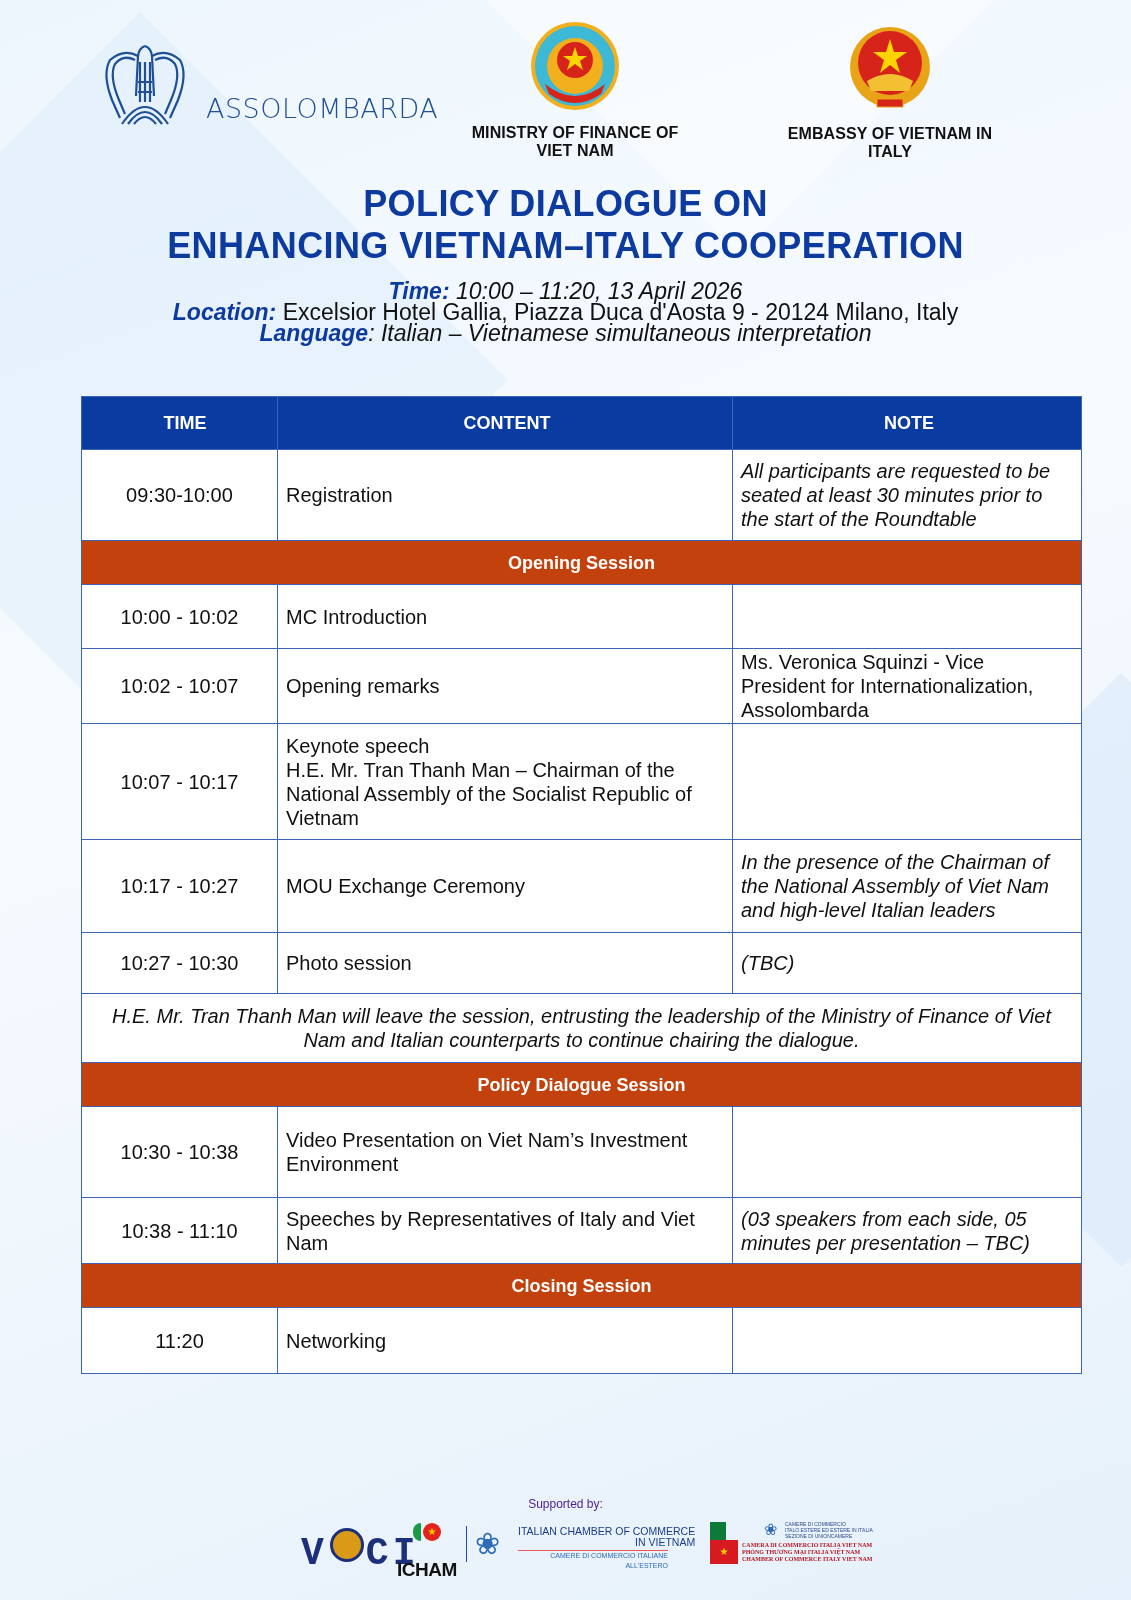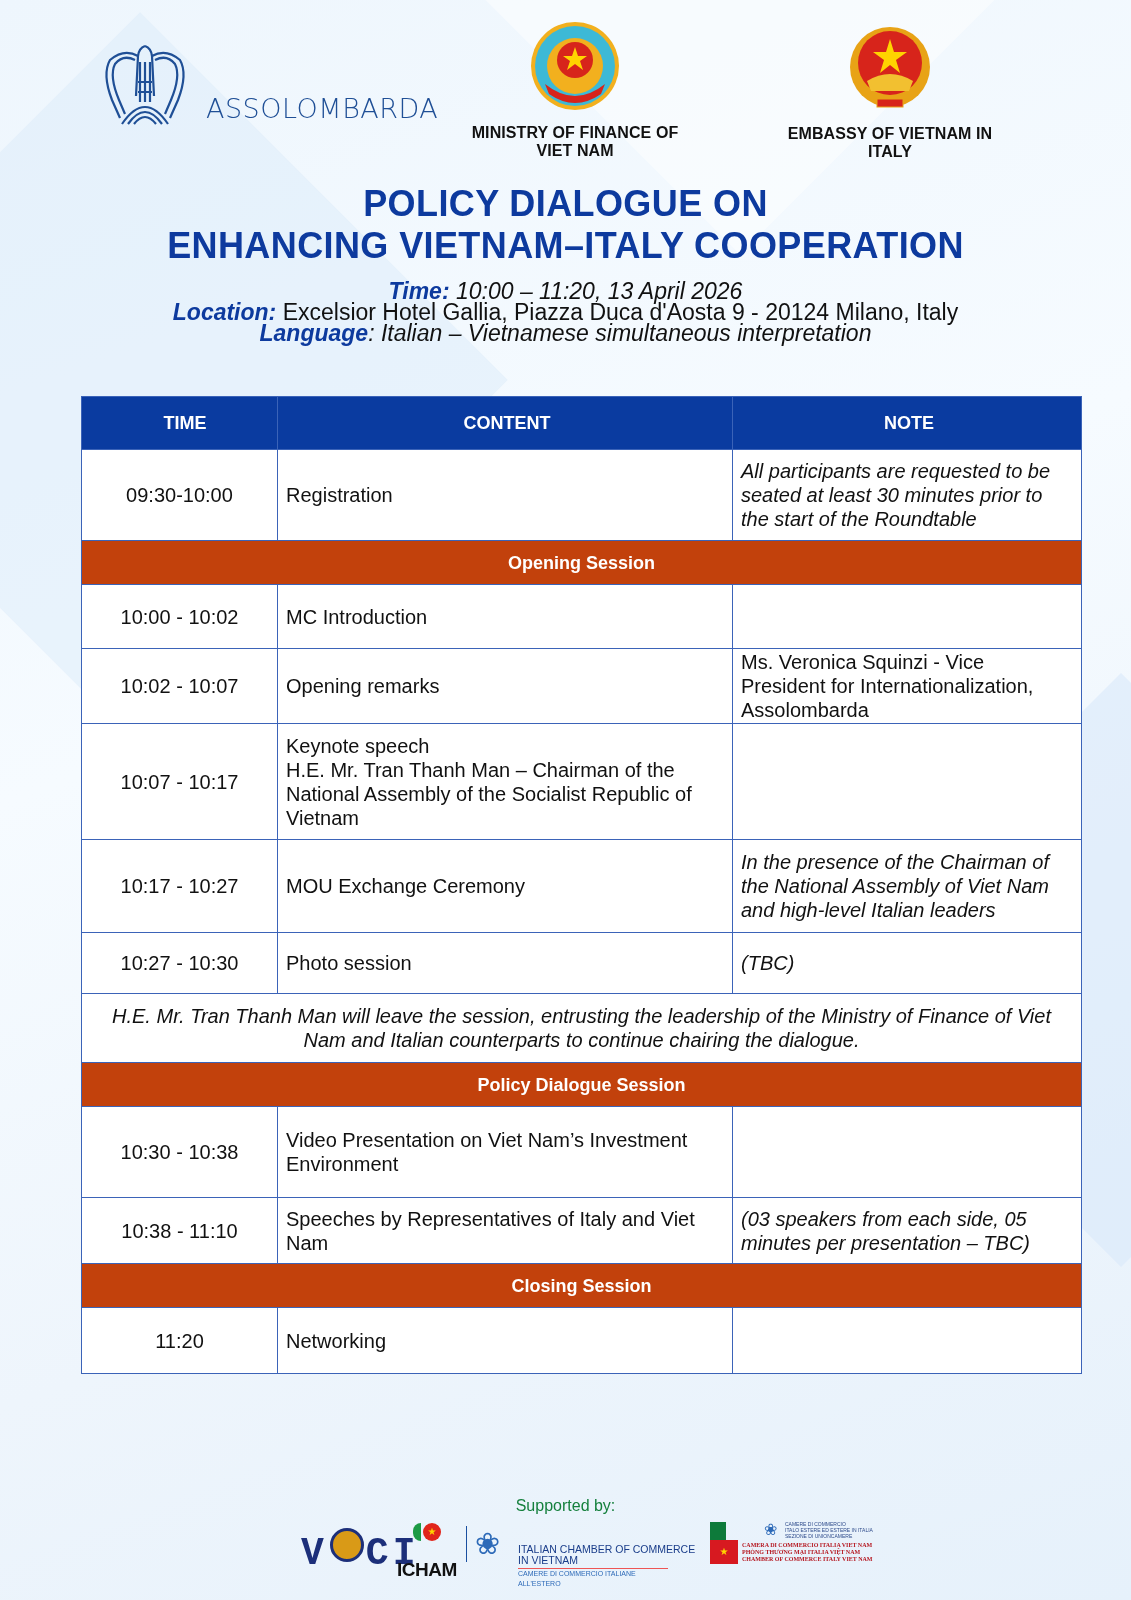--- a/index.html
+++ b/index.html
@@ -32,32 +32,32 @@
   table.agenda td, table.agenda th { border: 1px solid #3b63b8; font-size: 20px; line-height: 24px; vertical-align: middle; }
   table.agenda th { background: #0a3ba0; color: #fff; height: 50px; font-weight: bold; font-size: 18px; padding-left: 12px; }
   .c-time { width: 182px; text-align: center; }
   .c-content { width: 434px; text-align: left; padding-left: 8px; padding-right: 8px; }
   .c-note { text-align: left; padding-left: 8px; padding-right: 8px; }
   tr.session td { background: #c2410c; color: #fff; font-weight: bold; text-align: center; height: 41px; font-size: 18px; }
   td.italic { font-style: italic; }
   td.fullnote { text-align: center; font-style: italic; padding: 6px 16px; height: 56px; }
 
   
-  .support-label { position: absolute; left: 0; right: 0; top: 1497px; text-align: center; font-size: 16px; color: #15803d; }
+  .support-label { position: absolute; left: 0; right: 0; top: 1497px; text-align: center; font-size: 12px; color: #4c1d95; }
   .sponsors { position: absolute; top: 1518px; left: 0; right: 0; height: 60px; }
   .vcci { position: absolute; left: 262px; top: 10px; font-size: 38px; font-weight: bold; color: #1c2f7a; letter-spacing: 4px; font-family: Liberation Mono, monospace; margin-left: 39px; }
   .vcci .o { display: inline-block; width: 28px; height: 28px; border-radius: 50%; background: #d99a17; border: 3px solid #1c2f7a; vertical-align: 2px; margin: 0 2px; }
   .icham { position: absolute; left: 397px; top: 5px; text-align: center; }
   .icham-flag { display: flex; justify-content: center; gap: 2px; }
   .icham-flag .g { width: 8px; height: 18px; background: #1b9a45; border-radius: 8px 0 0 8px; }
   .icham-flag .r { width: 18px; height: 18px; background: #e1251b; border-radius: 50%; color: #ffd400; font-size: 10px; line-height: 18px; text-align: center; }
   .icham-text { font-size: 19px; font-weight: bold; color: #111; margin-top: 18px; letter-spacing: -0.5px; }
   .icc-sep { position: absolute; left: 466px; top: 8px; width: 1px; height: 36px; background: #1a4fa0; }
   .icc-knot { position: absolute; left: 475px; top: 8px; font-size: 30px; color: #2d6ab8; }
-  .icc-text { position: absolute; left: 518px; top: 26px; color: #1a3d8a; }
+  .icc-text { position: absolute; left: 518px; top: 8px; color: #1a3d8a; text-align: right; }
   .icc-text .l1 { font-size: 10.5px; line-height: 11px; }
   .icc-text .l3 { font-size: 7px; line-height: 10px; color: #2d6ab8; margin-top: 2px; border-top: 1px solid #e55; width: 150px; }
   .ccivn { position: absolute; left: 710px; top: 4px; }
   .ccivn .green { position: absolute; left: 0; top: 0; width: 16px; height: 18px; background: #0d7a3a; }
   .ccivn .red { position: absolute; left: 0; top: 18px; width: 28px; height: 24px; background: #d71920; color: #ffd400; font-size: 10px; line-height: 24px; text-align: center; }
   .ccivn .knot2 { position: absolute; left: 54px; top: -2px; font-size: 16px; color: #2d6ab8; }
   .ccivn .small { position: absolute; left: 75px; top: -1px; font-size: 5px; line-height: 6px; color: #2d4a8a; white-space: nowrap; }
   .ccivn .lines { position: absolute; left: 32px; top: 20px; font-size: 6px; line-height: 7px; color: #b5161f; font-weight: bold; white-space: nowrap; font-family: "Liberation Serif", serif; }
 </style>
 </head>

